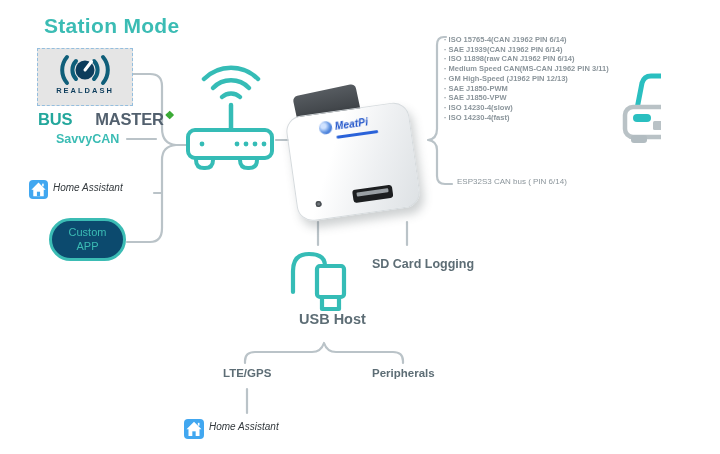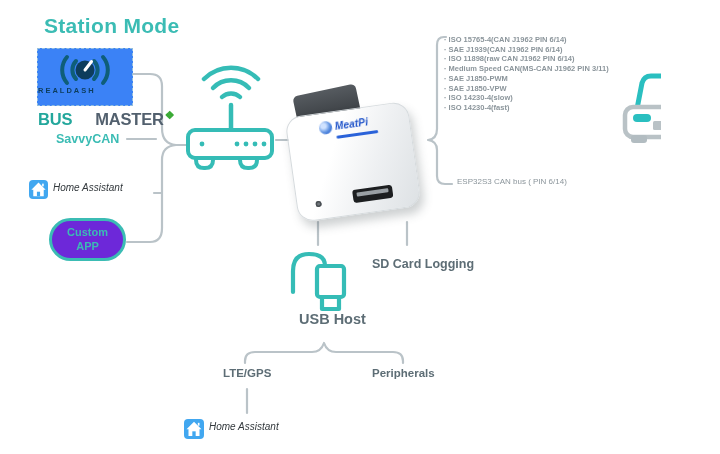--- a/index.html
+++ b/index.html
@@ -5,22 +5,22 @@
   html,body{margin:0;padding:0;background:#fff;}
   .canvas{position:relative;width:661px;height:454px;background:#fff;overflow:hidden;
           font-family:"Liberation Sans",sans-serif;}
   .abs{position:absolute;}
   svg{display:block;}
 
   
   .title{left:44px;top:14px;font-size:21px;font-weight:800;color:#3bbcb4;letter-spacing:.3px;}
 
   
-  .rd-box{left:37px;top:48px;width:96px;height:58px;background:#3b82f6;
-          border:1px dashed #94bede;box-sizing:border-box;}
+  .rd-box{left:37px;top:48px;width:96px;height:58px;background:#e5e5e5;
+          border:1px dashed #94bede;box-sizing:border-box;text-align:center;}
   .rd-label{margin-top:-2px;font-size:7.5px;font-weight:800;color:#0d3d5c;letter-spacing:2px;}
 
   
   .busmaster{left:38px;top:109px;font-size:16.5px;font-weight:800;letter-spacing:-.2px;white-space:nowrap;}
   .bm-bus{color:#23a79c;}
   .bm-master{color:#52606e;padding-left:23px;}
   .bm-icon{font-size:11px;color:#3aaa35;vertical-align:6px;margin-left:1px;}
 
   .savvycan{left:56px;top:132px;font-size:12.5px;font-weight:700;color:#3bbcb4;}
 
@@ -30,21 +30,21 @@
   .ha-text{font-size:10px;color:#33393d;font-style:italic;}
   .ha-top-icon{left:29px;top:180px;}
   .ha-top-text{left:53px;top:182px;}
   .ha-bot-icon{left:184px;top:419px;width:20px;height:20px;}
   .ha-bot-icon svg{width:20px;height:20px;}
   .ha-bot-text{left:209px;top:421px;}
 
   
   .pill{left:49px;top:218px;width:77px;height:43px;border:3px solid #3bbcb4;border-radius:24px;
         box-sizing:border-box;display:flex;flex-direction:column;align-items:center;justify-content:center;
-        color:#3bbcb4;font-size:11px;font-weight:700;line-height:1.25;background:#6d28d9;}
+        color:#3bbcb4;font-size:11px;font-weight:400;line-height:1.25;background:#0c4a6e;}
 
   
   .proto-list{left:444px;top:35px;}
   .proto{font-size:7.5px;font-weight:600;color:#8b959b;line-height:9.7px;white-space:nowrap;}
   .proto::before{content:"· ";}
   .esp-label{left:457px;top:177px;font-size:8px;font-weight:400;color:#8b959b;white-space:nowrap;}
 
   
   .lbl{color:#5d6d75;font-weight:700;white-space:nowrap;text-align:center;}
   .sd-label{left:372px;top:257px;font-size:12.5px;}
@@ -177,20 +177,21 @@
       <div class="dev-port"></div>
       <div class="dev-btn"></div>
     </div>
   </div>
 
   <div class="abs proto-list">
     <div class="proto">ISO 15765-4(CAN J1962 PIN 6/14)</div>
     <div class="proto">SAE J1939(CAN J1962 PIN 6/14)</div>
     <div class="proto">ISO 11898(raw CAN J1962 PIN 6/14)</div>
     <div class="proto">Medium Speed CAN(MS-CAN J1962 PIN 3/11)</div>
+    <div class="proto">GM High-Speed (J1962 PIN 12/13)</div>
     <div class="proto">SAE J1850-PWM</div>
     <div class="proto">SAE J1850-VPW</div>
     <div class="proto">ISO 14230-4(slow)</div>
     <div class="proto">ISO 14230-4(fast)</div>
   </div>
   <div class="abs esp-label">ESP32S3 CAN bus ( PIN 6/14)</div>
 
   <div class="abs lbl sd-label">SD Card Logging</div>
   <div class="abs lbl usb-label">USB Host</div>
   <div class="abs lbl lte-label">LTE/GPS</div>

